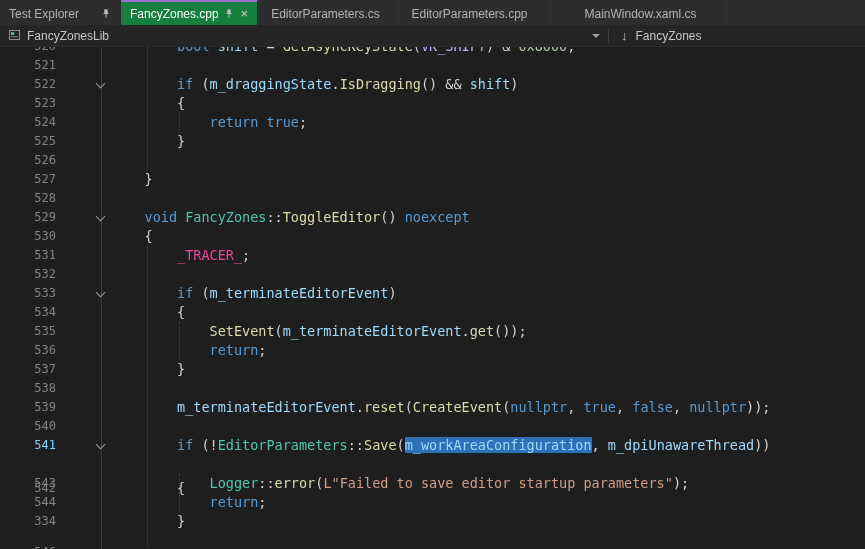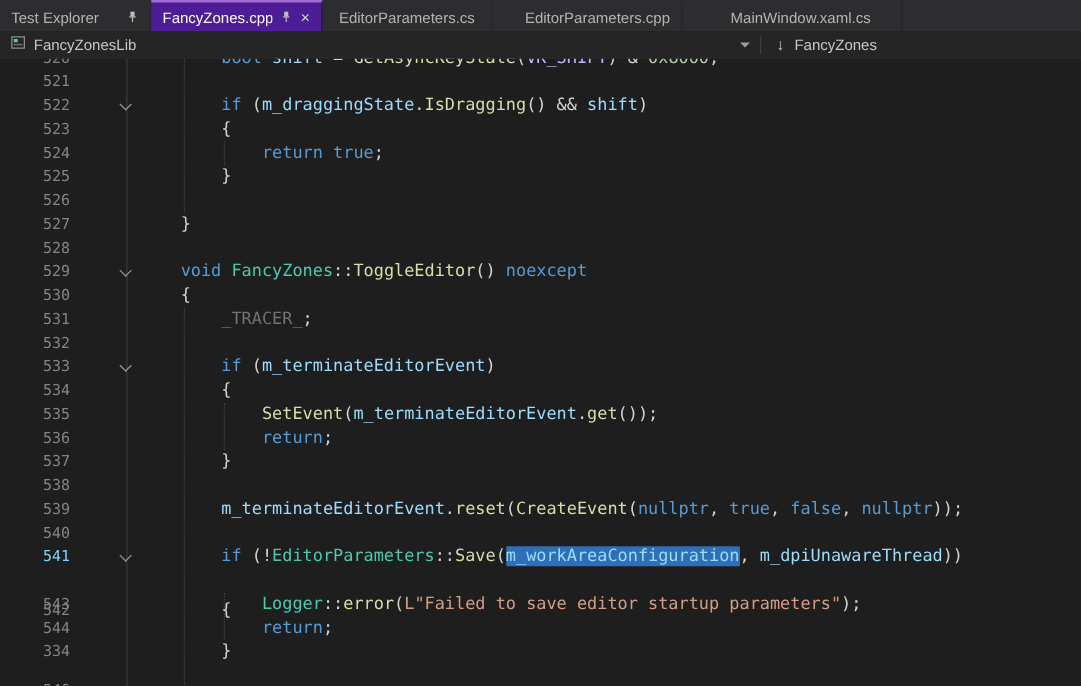--- a/index.html
+++ b/index.html
@@ -3,21 +3,21 @@
 <meta charset="utf-8">
 <style>
   *{margin:0;padding:0;box-sizing:border-box}
   html,body{width:865px;height:549px;overflow:hidden}
   body{background:#1e1e1e;font-family:"Liberation Sans",sans-serif}
 
   
   .tab-bar{height:25px;background:#2d2d30;display:flex;align-items:stretch}
   .tab{display:flex;align-items:center;gap:6px;padding:0 9px;font-size:12px;color:#b4b4b4;
        border-top:2px solid transparent;border-right:1px solid #26262a;white-space:nowrap;overflow:hidden}
-  .tab.active{background:#4c1d95;color:#ffffff;border-top-color:#a26bd4;border-right-color:#1e1e1e}
+  .tab.active{background:#15803d;color:#ffffff;border-top-color:#a26bd4;border-right-color:#1e1e1e}
   .tab-label{flex:1 1 auto;overflow:hidden}
   .pin{display:flex;align-items:center;color:#bdbdbd}
   .tab .close{color:#d0d0d0;font-size:13px;line-height:1}
 
   
   .nav-bar{height:22px;background:#252526;display:flex;align-items:center;border-bottom:1px solid #2b2b2c}
   .nav-combo{display:flex;align-items:center;height:100%}
   .nav-combo.project{width:608px;padding:0 8px;gap:6px}
   .nav-combo.member{padding:0 12px;gap:8px}
   .nav-label{font-size:12px;color:#c8c8c8}
@@ -58,21 +58,21 @@
           <rect x="4" y="1" width="4" height="4.5" fill="currentColor"></rect>
           <path d="M3 6h6M6 6v5" stroke="currentColor" stroke-width="1.2" fill="none"></path>
         </svg>
       </span>
       <span class="close">×</span>
     </div>
     <div class="tab" style="width: 136px;">
       <span class="tab-label" style="text-align: center;">EditorParameters.cs</span>
     </div>
     <div class="tab" style="width: 152px;">
-      <span class="tab-label" style="text-align: right;">EditorParameters.cpp</span>
+      <span class="tab-label" style="text-align: center;">EditorParameters.cpp</span>
     </div>
     <div style="width: 14px;"></div>
     <div class="tab" style="width: 162px;">
       <span class="tab-label" style="text-align: center;">MainWindow.xaml.cs</span>
     </div>
   </div>
 
 <div class="nav-bar">
   <div class="nav-combo project">
     <span class="proj-icon">
@@ -142,21 +142,21 @@
         <span class="line-num">529</span>
         <span class="fold"></span>
         <pre class="code-text"><span style="color: rgb(212, 212, 212);">    </span><span style="color: rgb(86, 156, 214);">void</span><span style="color: rgb(212, 212, 212);"> </span><span style="color: rgb(78, 201, 176);">FancyZones</span><span style="color: rgb(212, 212, 212);">::</span><span style="color: rgb(220, 220, 170);">ToggleEditor</span><span style="color: rgb(212, 212, 212);">() </span><span style="color: rgb(86, 156, 214);">noexcept</span></pre>
       </div>
       <div class="code-row" style="top: 180px;">
         <span class="line-num">530</span>
         <pre class="code-text"><span style="color: rgb(212, 212, 212);">    {</span></pre>
       </div>
       <div class="code-row" style="top: 199px;">
         <span class="line-num">531</span>
-        <pre class="code-text"><span style="color: rgb(212, 212, 212);">        </span><span style="color: #737373;">_TRACER_</span><span style="color: rgb(212, 212, 212);">;</span></pre>
+        <pre class="code-text"><span style="color: rgb(212, 212, 212);">        </span><span style="color: #ec4899;">_TRACER_</span><span style="color: rgb(212, 212, 212);">;</span></pre>
       </div>
       <div class="code-row" style="top: 218px;">
         <span class="line-num">532</span>
         <pre class="code-text"></pre>
       </div>
       <div class="code-row" style="top: 237px;">
         <span class="line-num">533</span>
         <span class="fold"></span>
         <pre class="code-text"><span style="color: rgb(212, 212, 212);">        </span><span style="color: rgb(86, 156, 214);">if</span><span style="color: rgb(212, 212, 212);"> (</span><span style="color: rgb(156, 220, 254);">m_terminateEditorEvent</span><span style="color: rgb(212, 212, 212);">)</span></pre>
       </div>

